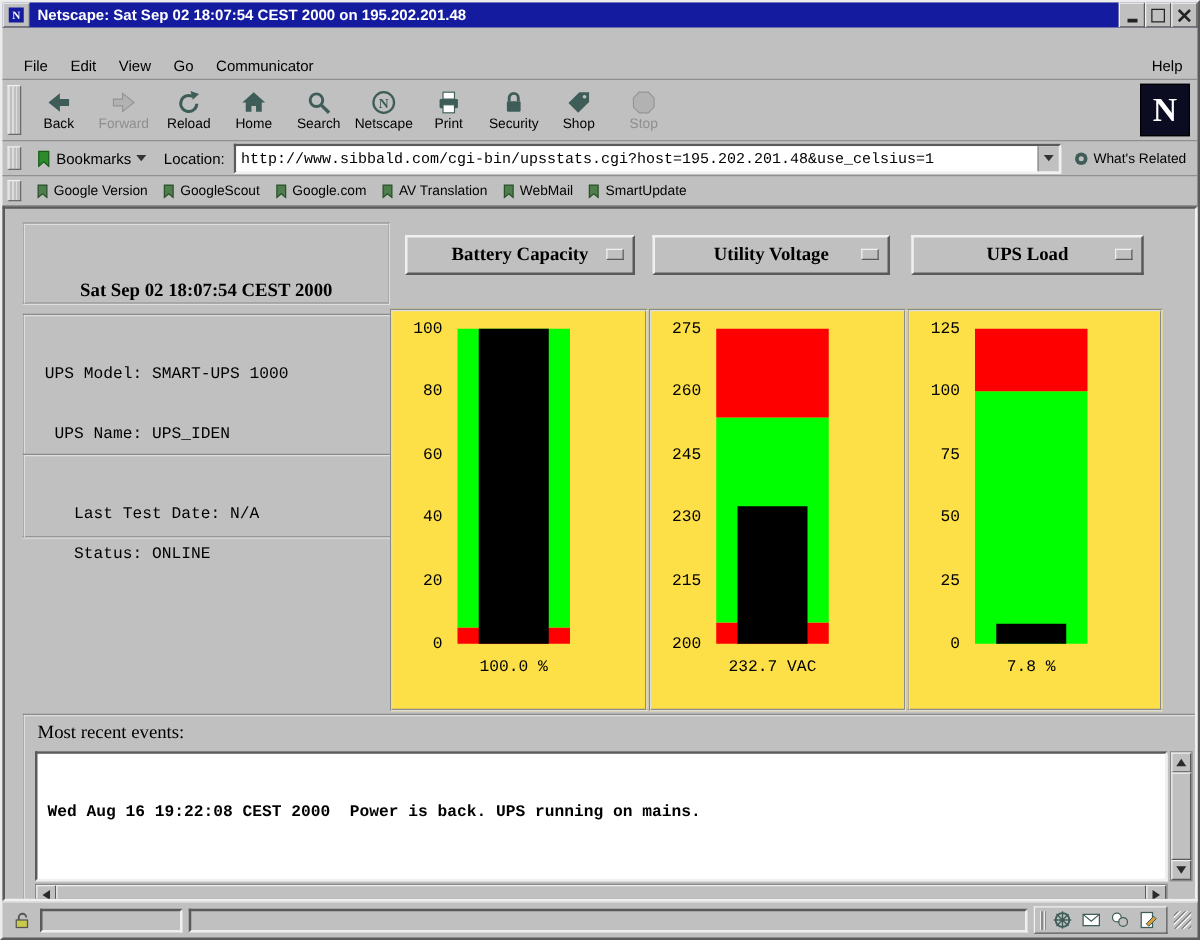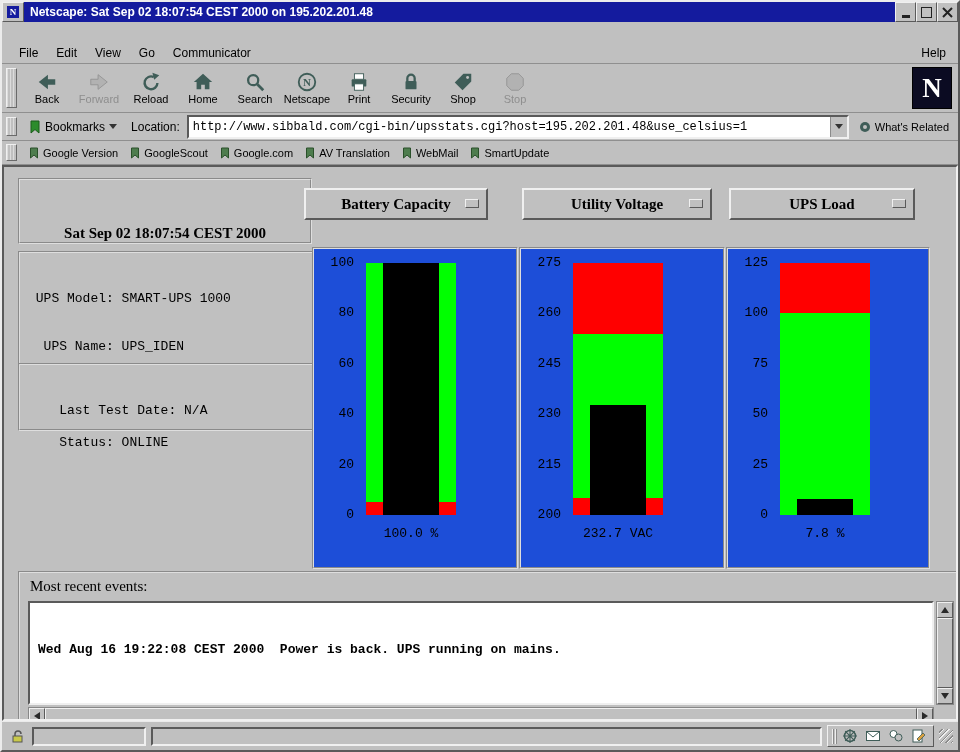--- a/index.html
+++ b/index.html
@@ -56,23 +56,23 @@
   .content{flex:1;position:relative;border:2px solid;border-color:#5a5a5a #f0f0f0 #f0f0f0 #5a5a5a;
            background:#c0c0c0;overflow:hidden;}
   .gbox{border:2px groove #dedede;}
   .ts-box{position:absolute;left:14px;top:11px;width:290px;height:62px;display:flex;align-items:flex-end;
           justify-content:center;font-family:"Liberation Serif",serif;font-weight:bold;font-size:15px;}
   .opt-btn{position:absolute;top:21px;height:28px;border:2px solid;border-color:#f0f0f0 #5a5a5a #5a5a5a #f0f0f0;
           display:flex;align-items:center;justify-content:center;font-family:"Liberation Serif",serif;
           font-weight:bold;font-size:15px;background:#c0c0c0;}
   .opt-ind{width:12px;height:7px;border:1px solid;border-color:#f0f0f0 #5a5a5a #5a5a5a #f0f0f0;
           background:#c0c0c0;position:absolute;right:7px;top:9px;}
-  #opt0{left:300px;width:180px;} #opt1{left:518px;width:186px;} #opt2{left:725px;width:182px;}
-
-  .chart-panel{position:absolute;top:80px;height:318px;background:#1d4ed8;}
+  #opt0{left:320px;width:180px;} #opt1{left:518px;width:186px;} #opt2{left:725px;width:182px;}
+
+  .chart-panel{position:absolute;top:80px;height:318px;background:#fde047;}
   #chart0{left:308px;width:202px;} #chart1{left:515px;width:202px;} #chart2{left:722px;width:200px;}
   .chart-body{position:relative;height:252px;margin-top:14px;}
   .ticks{position:absolute;left:4px;top:0;width:36px;height:100%;}
   .tick{position:absolute;right:0;font-family:"Liberation Mono",monospace;font-size:13px;line-height:14px;}
   .cbar{position:absolute;left:52px;top:0;width:90px;height:100%;}
   .zone{position:absolute;left:0;width:100%;}
   .vbar{position:absolute;left:17px;bottom:0;width:56px;background:#000;}
   .chart-value{margin:11px 0 0 52px;width:90px;text-align:center;font-family:"Liberation Mono",monospace;font-size:13px;}
 
   .info-box{position:absolute;left:14px;width:290px;background:#c0c0c0;padding:6px 8px;

